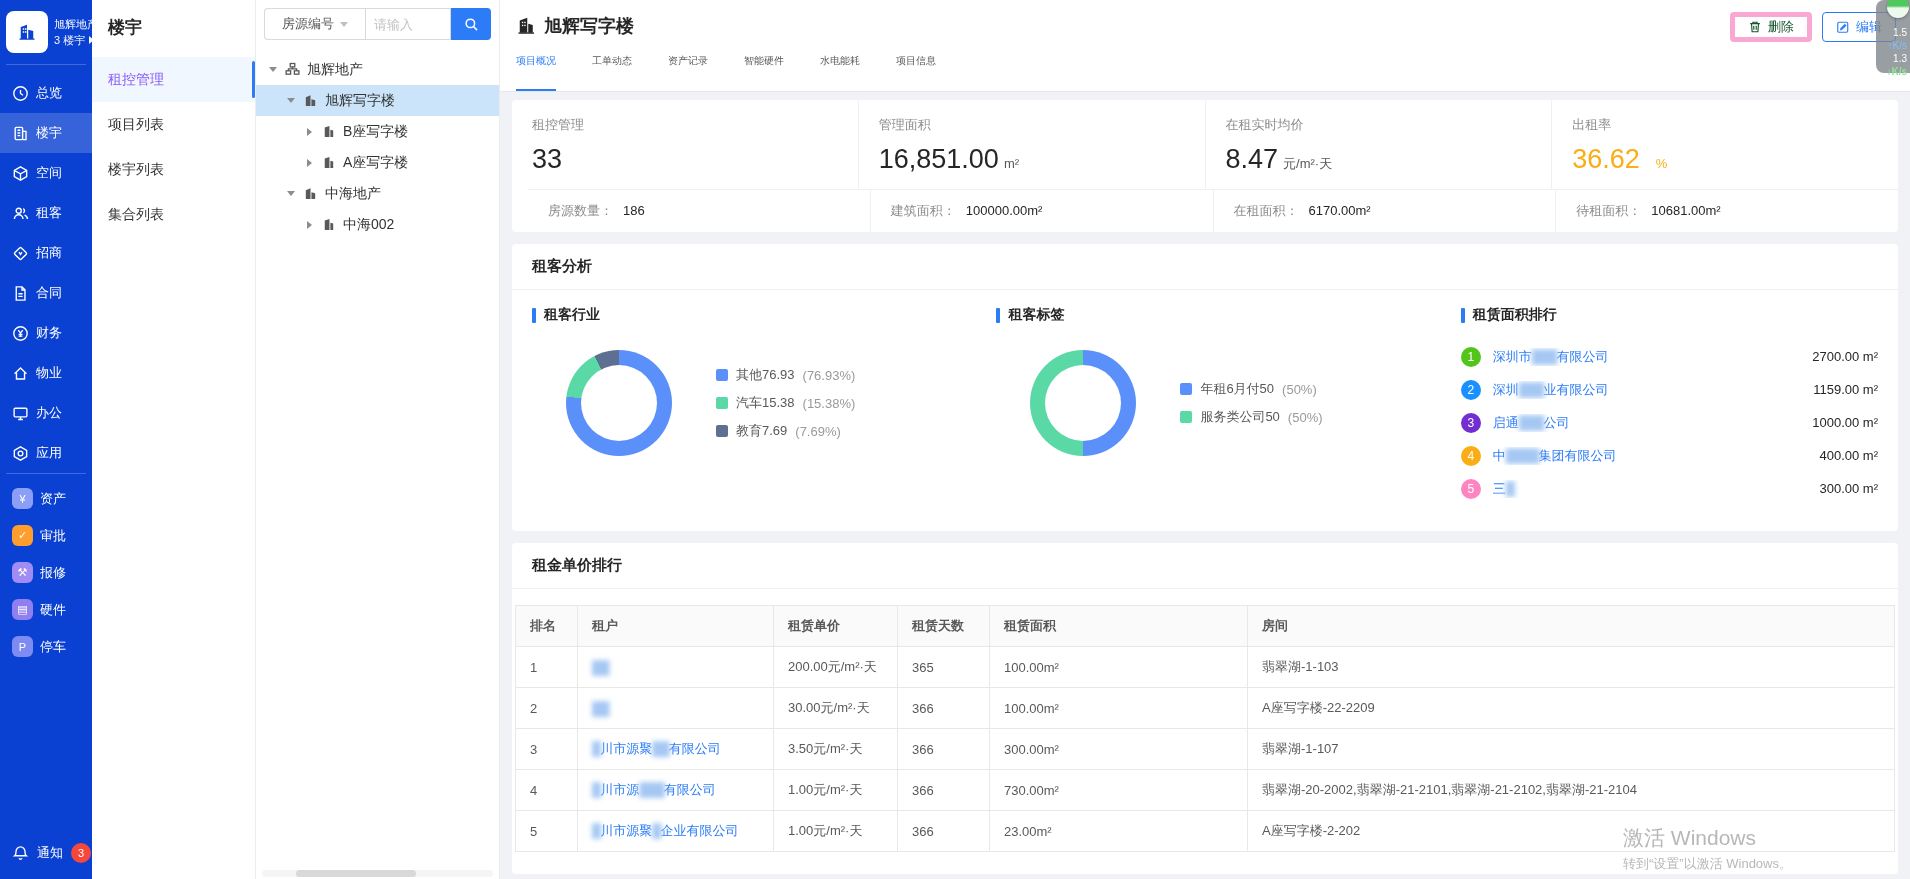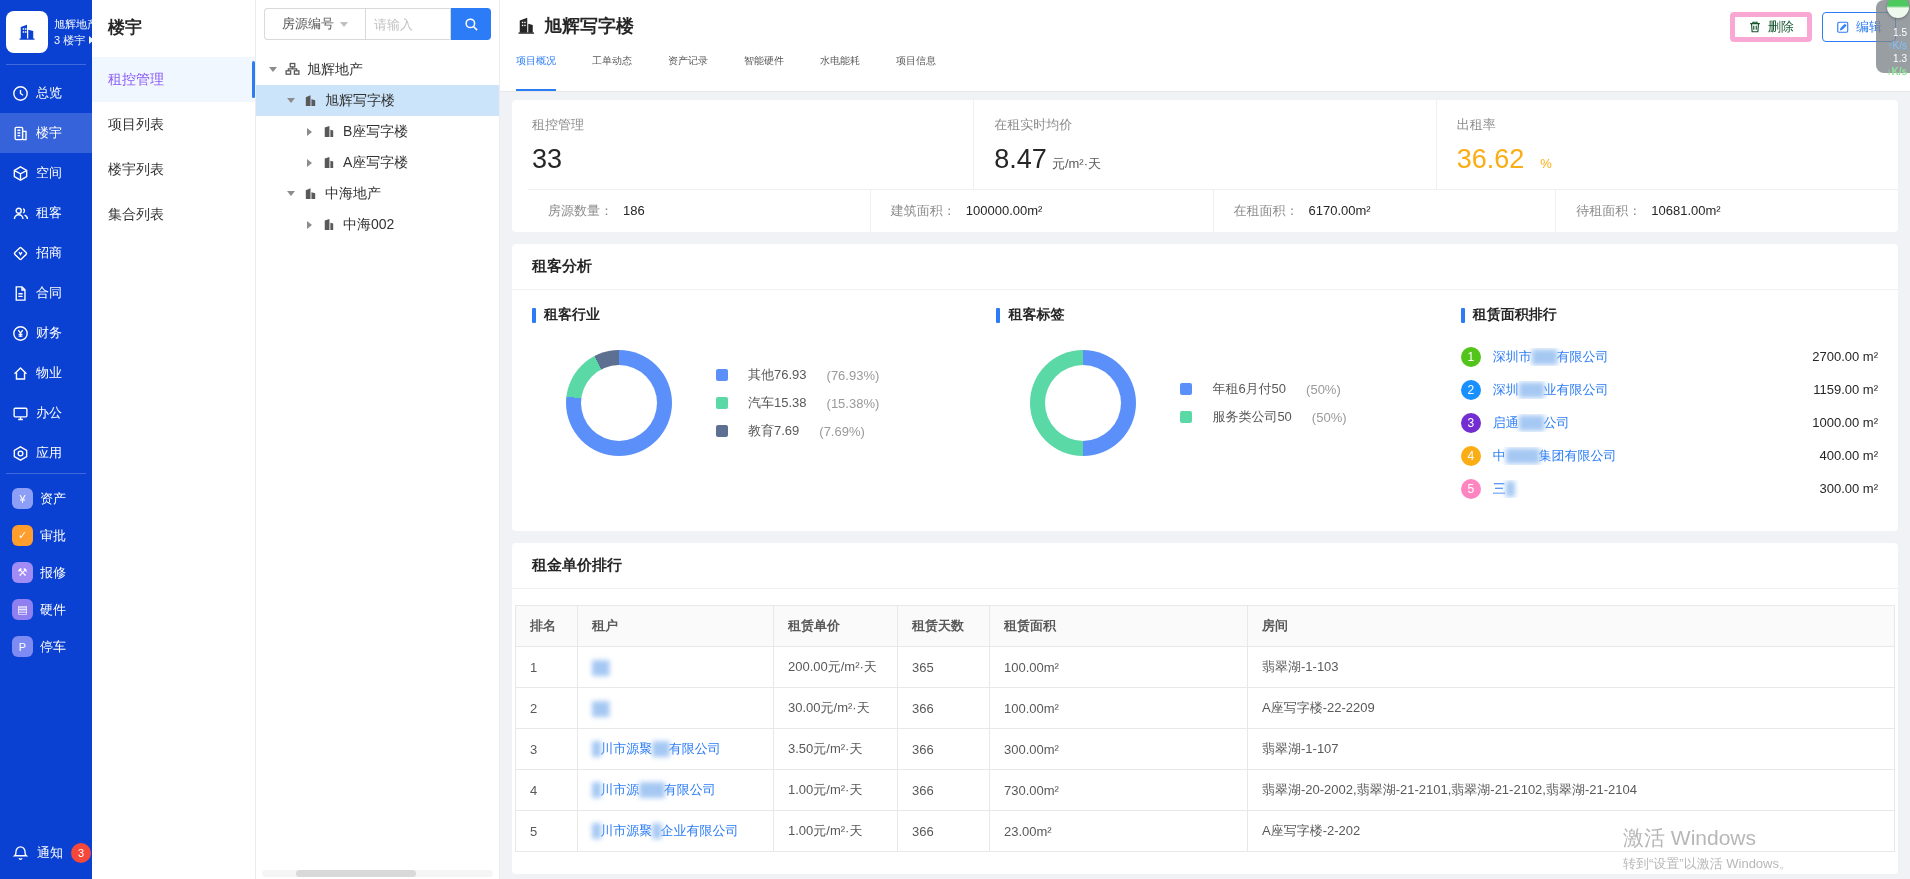--- a/index.html
+++ b/index.html
@@ -93,21 +93,21 @@
   
   .analysis-body{display:flex;padding:16px 20px 26px;}
   .a-col{flex:1;min-width:0;}
   .a-col.rank-col{flex:0 0 31%;}
   .sec-title{display:flex;align-items:center;gap:8px;font-size:14px;font-weight:700;color:#262626;}
   .blue-bar{width:4px;height:15px;background:#2b7cf6;border-radius:1px;}
   .chart-row{display:flex;align-items:center;margin-top:26px;}
   .donut{width:106px;height:106px;border-radius:50%;position:relative;margin-left:34px;flex-shrink:0;}
   .donut::after{content:"";position:absolute;inset:15px;background:#fff;border-radius:50%;}
   .legend{margin-left:44px;display:flex;flex-direction:column;gap:10px;}
-  .lg-item{display:flex;align-items:center;gap:20px;white-space:nowrap;}
+  .lg-item{display:flex;align-items:center;gap:8px;white-space:nowrap;}
   .lg-sq{width:12px;height:12px;border-radius:2px;flex-shrink:0;}
   .lg-label{font-size:13px;color:#595959;}
   .lg-pct{font-size:13px;color:#9a9a9a;}
   .rank-list{margin-top:16px;}
   .rank-item{display:flex;align-items:center;height:33px;gap:12px;}
   .rk{width:20px;height:20px;border-radius:50%;color:#fff;font-size:12px;display:flex;align-items:center;justify-content:center;flex-shrink:0;}
   .rank-name{flex:1;color:#2b7cf6;font-size:13px;white-space:nowrap;overflow:hidden;cursor:pointer;}
   .rank-area{color:#262626;font-size:13px;white-space:nowrap;}
   .mk{filter:blur(2.5px);color:#a5c8f3;letter-spacing:-1px;}
 
@@ -438,20 +438,27 @@
 
   <div class="content">
 
     <div class="card">
       <div class="stats-top">
         <div class="stat-cell">
           <div class="stat-label">租控管理</div>
           <div class="stat-value">
               <span class="big">33</span>
               <span class="unit"></span>
+            </div>
+        </div>
+        <div class="stat-cell">
+          <div class="stat-label">管理面积</div>
+          <div class="stat-value">
+              <span class="big">16,851.00</span>
+              <span class="unit">m²</span>
             </div>
         </div>
         <div class="stat-cell">
           <div class="stat-label">在租实时均价</div>
           <div class="stat-value">
               <span class="big">8.47</span>
               <span class="unit">元/m²·天</span>
             </div>
         </div>
         <div class="stat-cell">

